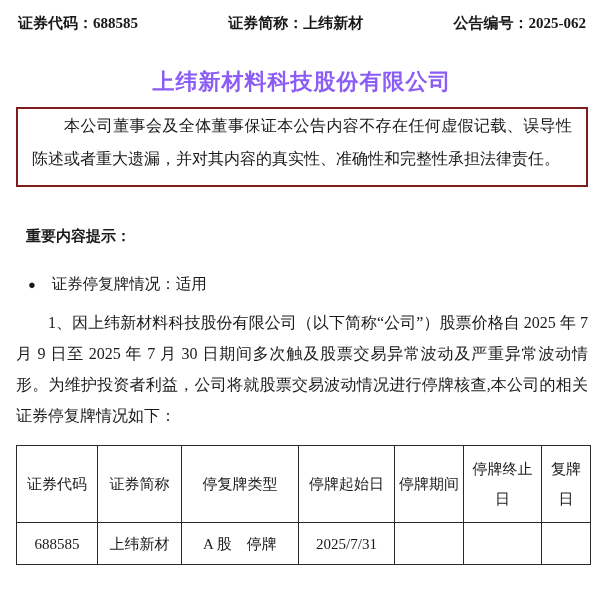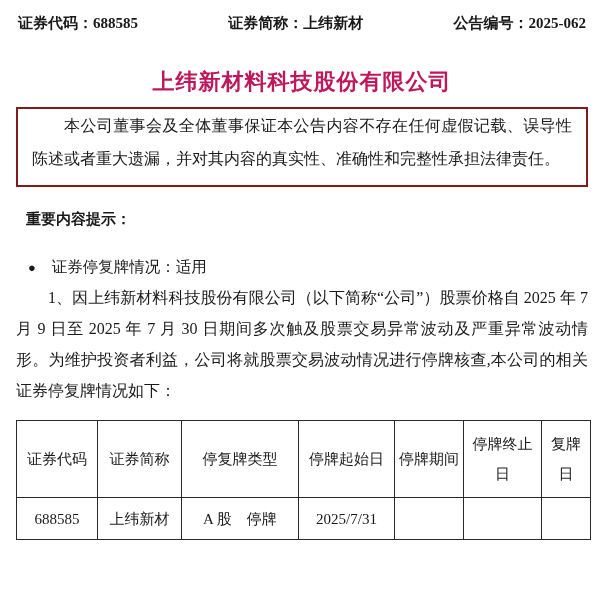--- a/index.html
+++ b/index.html
@@ -21,60 +21,60 @@
     justify-content: space-between;
     align-items: flex-end;
     font-size: 15px;
     font-weight: bold;
     padding: 2px 2px 0 2px;
     white-space: nowrap;
   }
   
   .title {
     text-align: center;
-    color: #be185d;
+    color: #8b5cf6;
     font-weight: bold;
     font-size: 22px;
     letter-spacing: 1px;
     line-height: 26px;
   }
   .title-company { margin-top: 36px; }
   .title-subject { margin-top: 26px; }
   
   .declaration-box {
     margin-top: 12px;
     border: 2px solid #7f1d1d;
     padding: 0 14px 10px 14px;
     font-size: 16px;
     line-height: 33px;
     text-align: justify;
   }
   .declaration-box p { text-indent: 2em; }
   
   .section-heading {
-    margin-top: 23px;
+    margin-top: 40px;
     margin-left: 10px;
     font-weight: bold;
     font-size: 15px;
   }
   .bullet-row {
     margin-top: 28px;
     margin-left: 12px;
     display: flex;
     align-items: center;
     font-size: 15.5px;
   }
   .bullet-dot {
     font-size: 13px;
     margin-right: 16px;
     line-height: 1;
   }
   
   .body-para {
-    margin-top: 4px;
+    margin-top: 12px;
     font-size: 16px;
     line-height: 31px;
     text-align: justify;
     text-indent: 2em;
   }
   
   .suspension-table {
     margin-top: 14px;
     border-collapse: collapse;
     table-layout: fixed;

